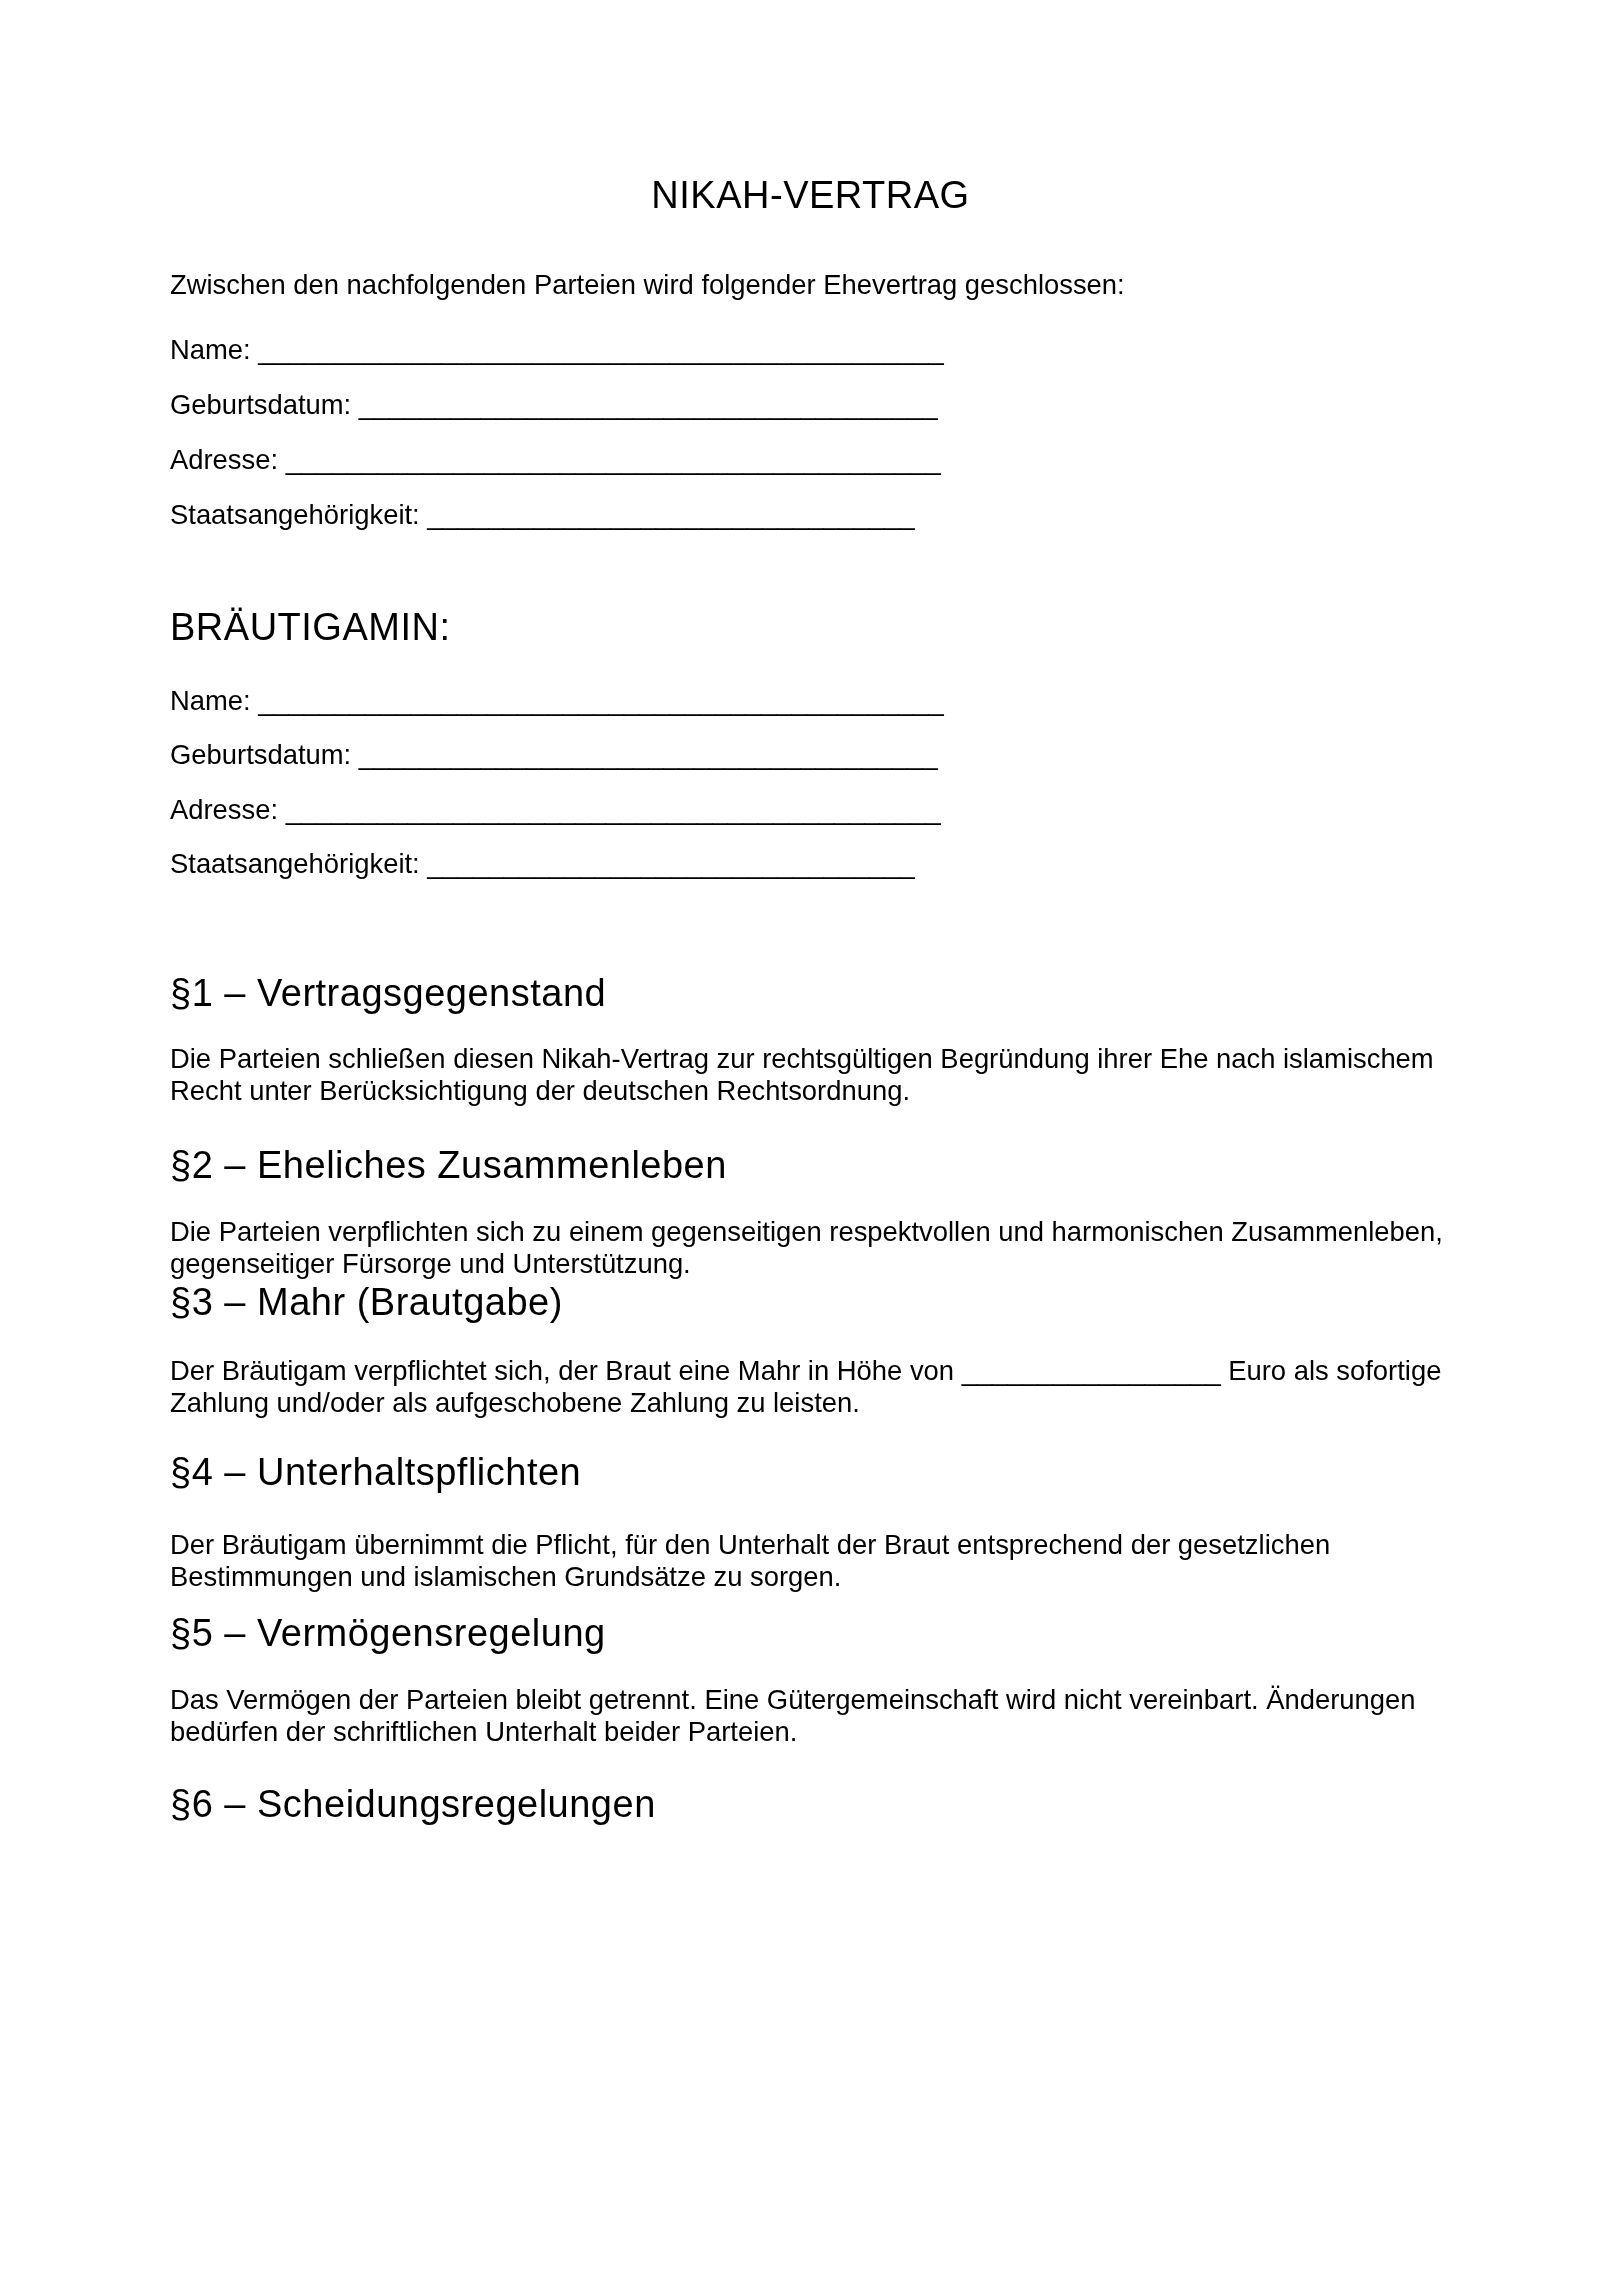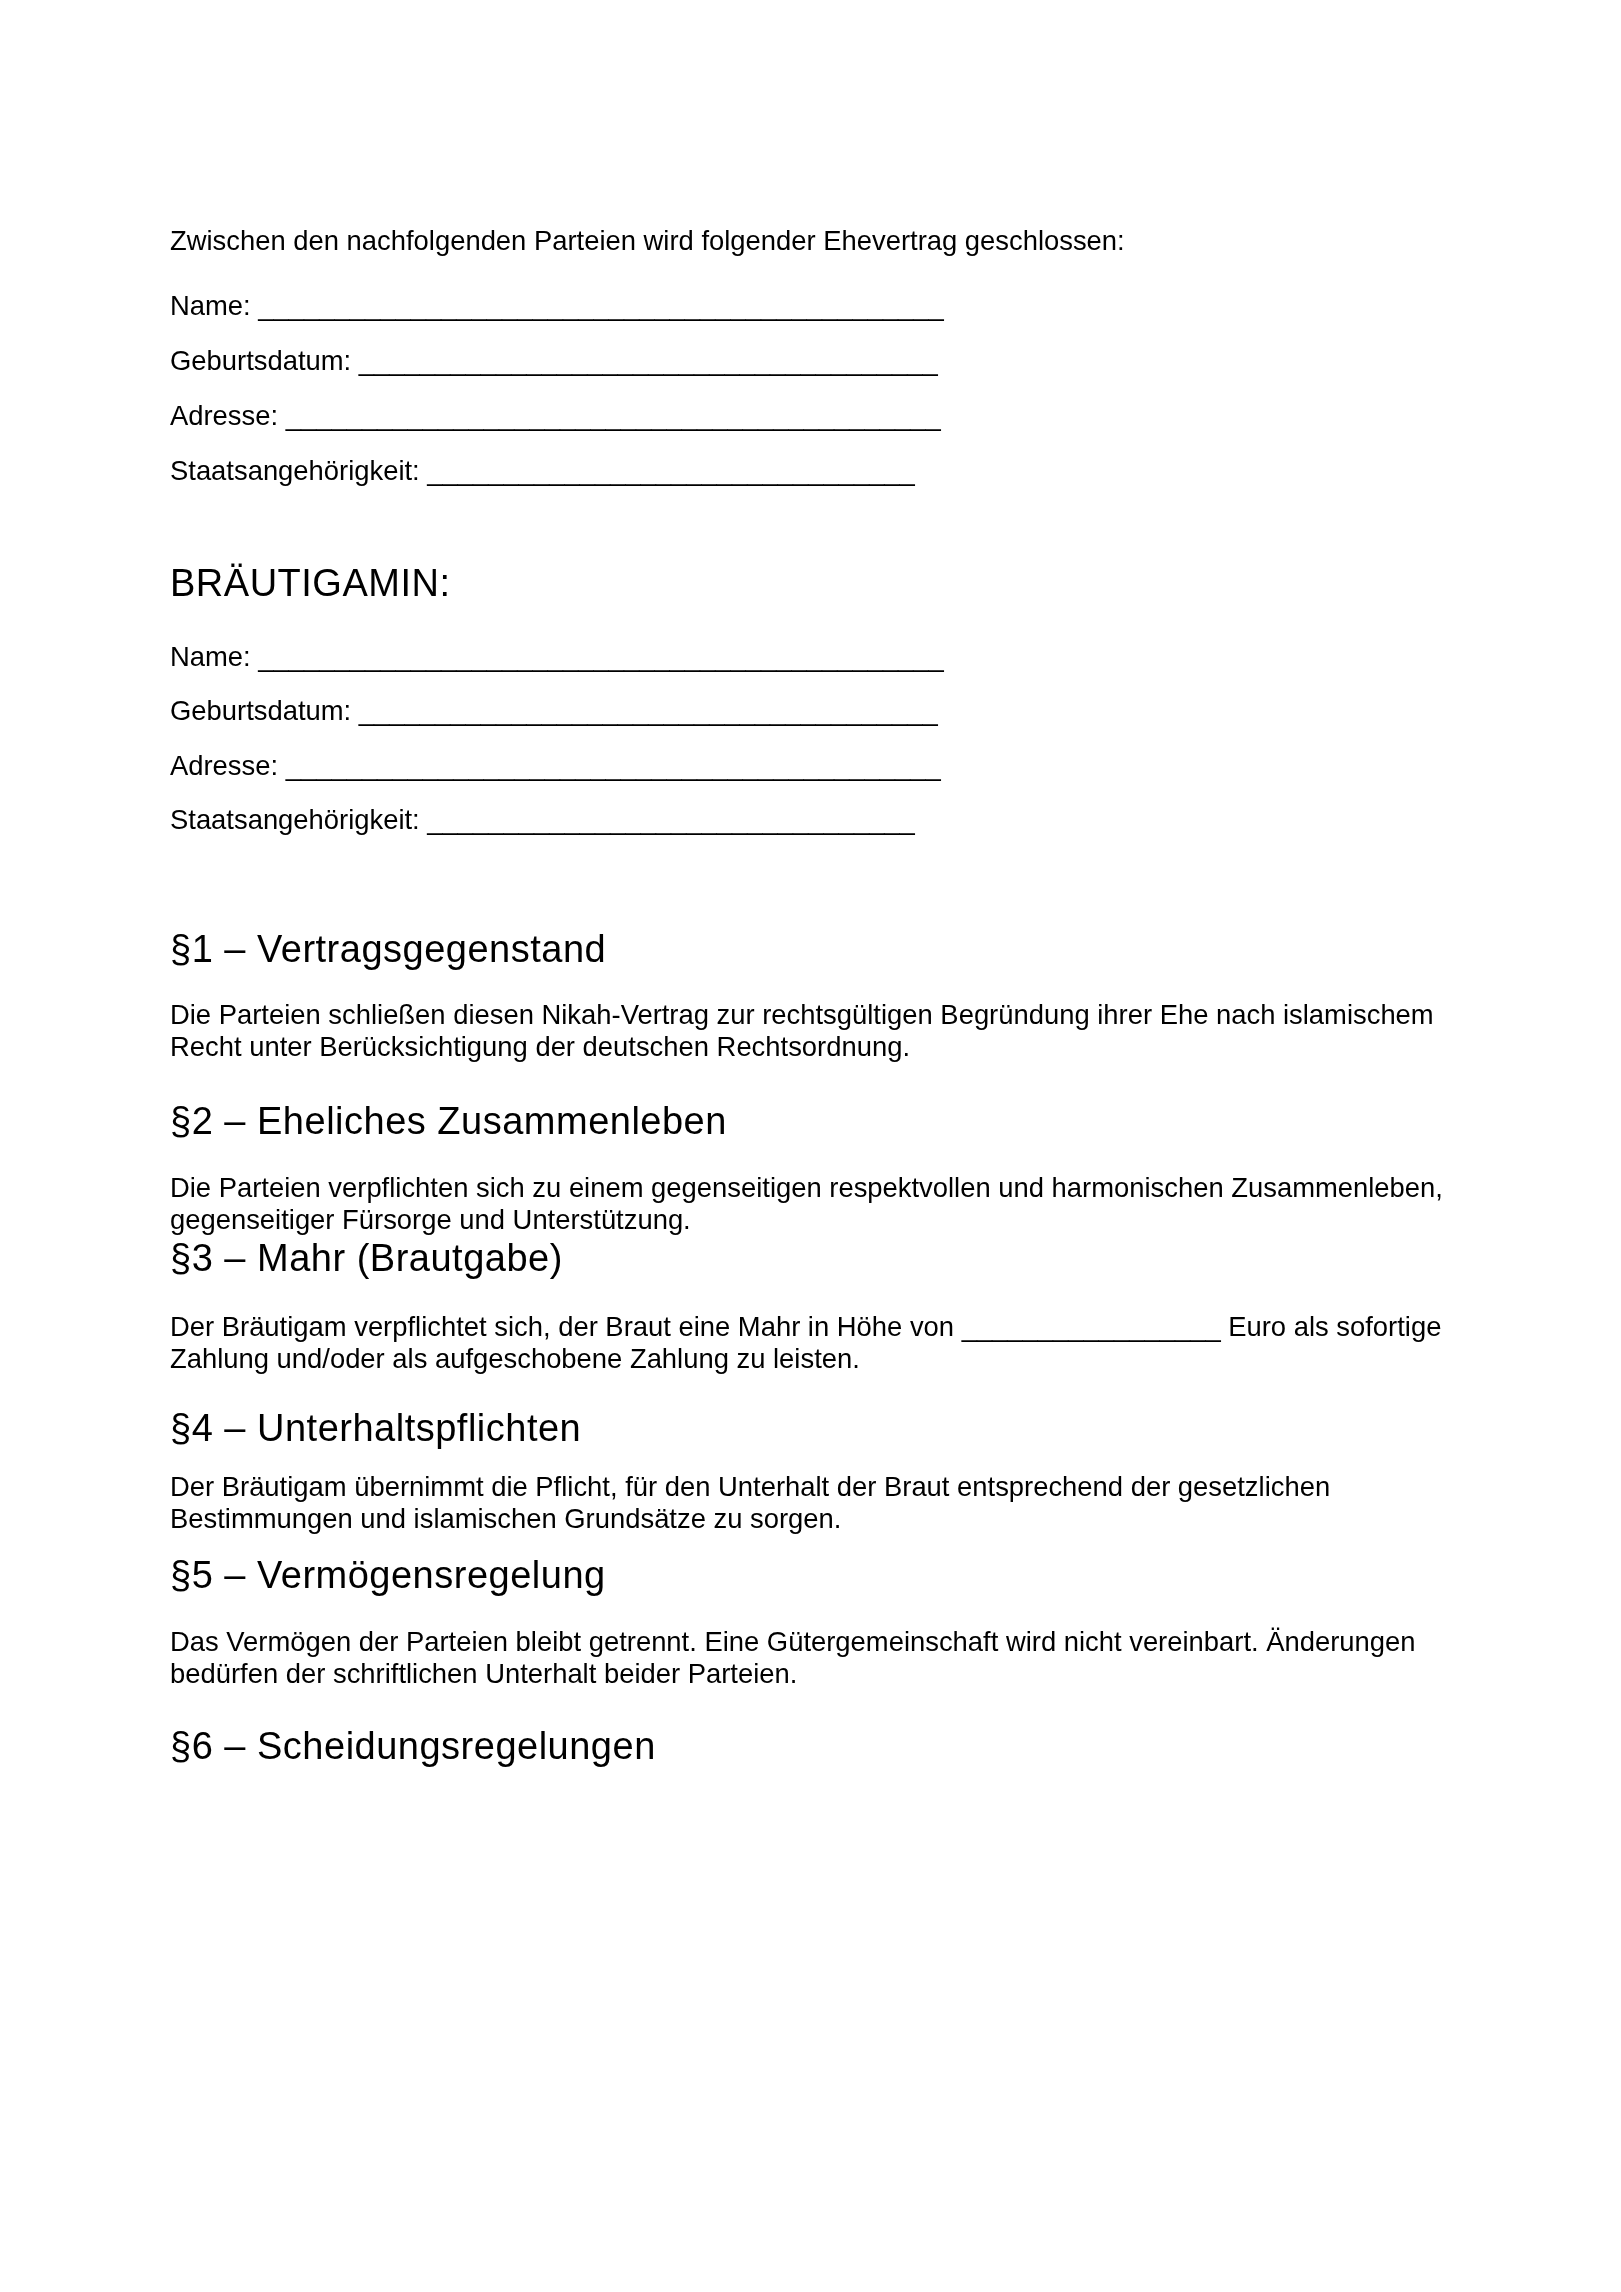--- a/index.html
+++ b/index.html
@@ -40,20 +40,21 @@
     white-space: nowrap;
   }
   .t-field .lbl { display: inline; }
   .t-field .blank { display: inline; letter-spacing: 0; }
 </style>
 </head>
 <body>
 
 <div class="page">
 
+  <div class="t-title">NIKAH-VERTRAG</div>
 
   <div class="t-body" style="margin-top:52px">Zwischen den nachfolgenden Parteien wird folgender Ehevertrag geschlossen:</div>
 
 
   <div class="t-field" style="margin-top:33px"><span class="lbl">Name:</span> <span class="blank">_____________________________________________</span></div>
   <div class="t-field" style="margin-top:23.5px"><span class="lbl">Geburtsdatum:</span> <span class="blank">______________________________________</span></div>
   <div class="t-field" style="margin-top:24.5px"><span class="lbl">Adresse:</span> <span class="blank">___________________________________________</span></div>
   <div class="t-field" style="margin-top:23.5px"><span class="lbl">Staatsangehörigkeit:</span> <span class="blank">________________________________</span></div>
 
   <div class="t-head" style="margin-top:75px">BRÄUTIGAMIN:</div>
@@ -69,21 +70,21 @@
 
   <div class="t-head" style="margin-top:36px">§2 – Eheliches Zusammenleben</div>
   <div class="t-body" style="margin-top:29px">Die Parteien verpflichten sich zu einem gegenseitigen respektvollen und harmonischen Zusammenleben,
 gegenseitiger Fürsorge und Unterstützung.</div>
 
   <div class="t-head" style="">§3 – Mahr (Brautgabe)</div>
   <div class="t-body" style="margin-top:31px">Der Bräutigam verpflichtet sich, der Braut eine Mahr in Höhe von _________________ Euro als sofortige
 Zahlung und/oder als aufgeschobene Zahlung zu leisten.</div>
 
   <div class="t-head" style="margin-top:31px">§4 – Unterhaltspflichten</div>
-  <div class="t-body" style="margin-top:21px">Der Bräutigam übernimmt die Pflicht, für den Unterhalt der Braut entsprechend der gesetzlichen
+  <div class="t-body" style="margin-top:35px">Der Bräutigam übernimmt die Pflicht, für den Unterhalt der Braut entsprechend der gesetzlichen
 Bestimmungen und islamischen Grundsätze zu sorgen.</div>
 
   <div class="t-head" style="margin-top:18px">§5 – Vermögensregelung</div>
   <div class="t-body" style="margin-top:29px">Das Vermögen der Parteien bleibt getrennt. Eine Gütergemeinschaft wird nicht vereinbart. Änderungen
 bedürfen der schriftlichen Unterhalt beider Parteien.</div>
 
   <div class="t-head" style="margin-top:34px">§6 – Scheidungsregelungen</div>
 
 </div>
 

